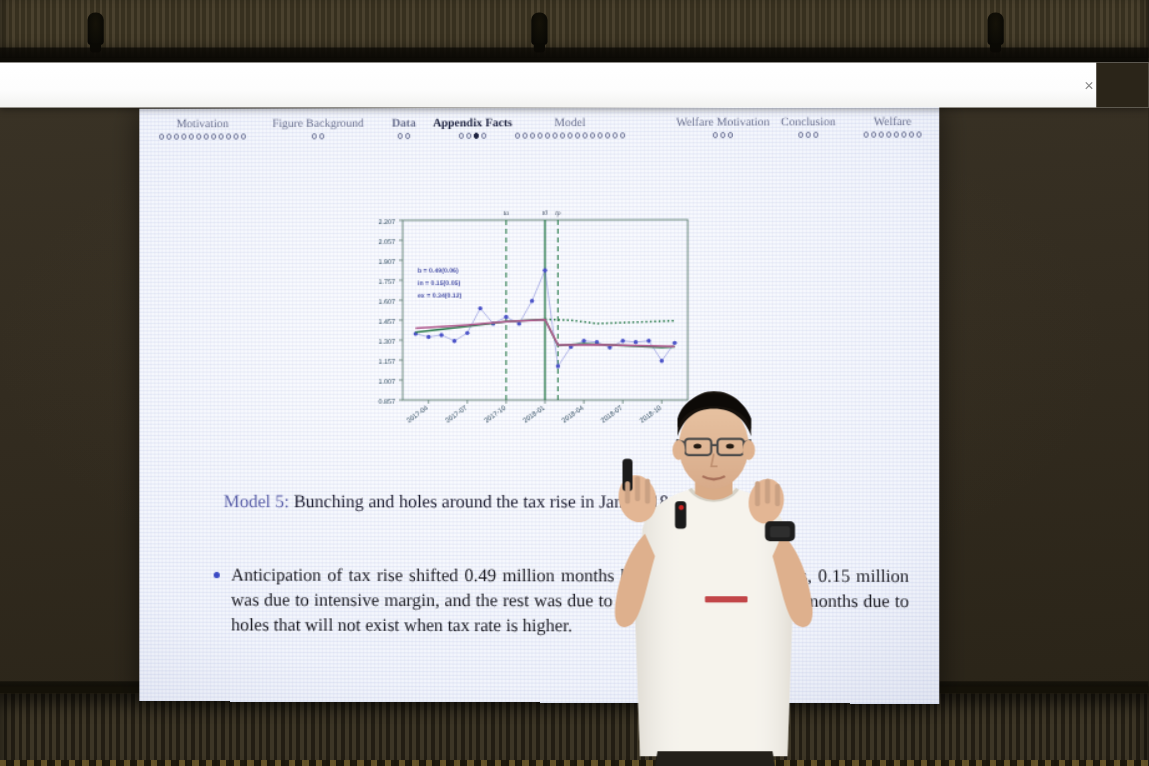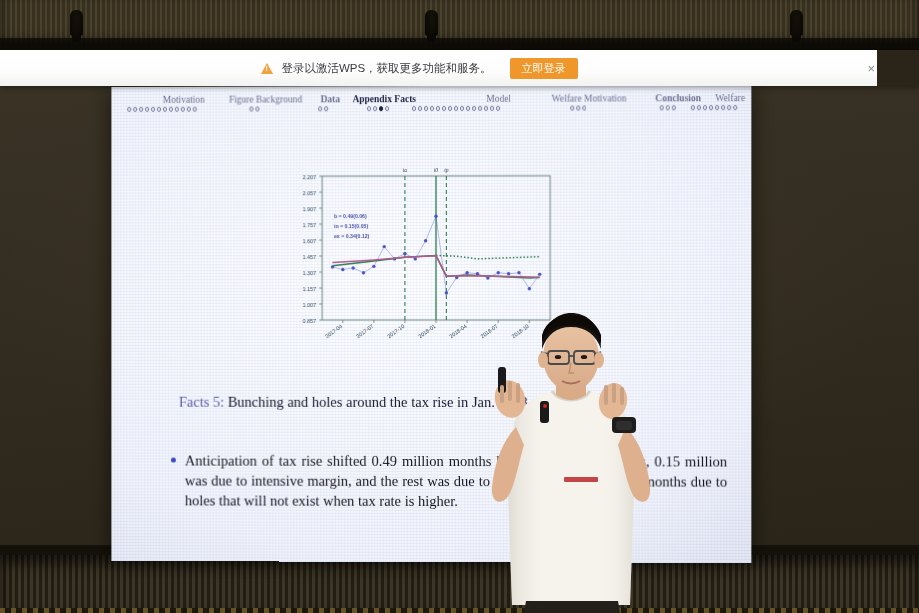--- a/index.html
+++ b/index.html
@@ -209,21 +209,21 @@
   
   .navbar {
     position: absolute;
     left: 0; top: 8px;
     width: 640px;
     height: 30px;
     z-index: 8;
   }
   .nav-group {
     position: absolute;
-    text-align: right;
+    text-align: center;
   }
   .nav-label {
     font-family: "Liberation Serif", serif;
     font-size: 9.5px;
     color: #6b7190;
     white-space: nowrap;
     line-height: 11px;
   }
   .nav-group.active .nav-label {
     color: #1d2240;
@@ -376,21 +376,21 @@
           </div>
         </div>
         <div class="nav-group" style="left: 420px; width: 96px;">
           <div class="nav-label">Welfare Motivation</div>
           <div class="nav-dots">
             <div class="nav-dot"></div>
             <div class="nav-dot"></div>
             <div class="nav-dot"></div>
           </div>
         </div>
-        <div class="nav-group" style="left: 524px; width: 66px; font-weight: bold;">
+        <div class="nav-group" style="left: 503px; width: 66px;">
           <div class="nav-label">Conclusion</div>
           <div class="nav-dots">
             <div class="nav-dot"></div>
             <div class="nav-dot"></div>
             <div class="nav-dot"></div>
           </div>
         </div>
         <div class="nav-group" style="left: 572px; width: 62px;">
           <div class="nav-label">Welfare</div>
           <div class="nav-dots">
@@ -474,21 +474,21 @@
           <path d="M54.4 103.8 L95.8 99.0 L126.9 95.3 L158.0 93.5 L168.4 114.5 L189.1 112.9 L220.2 114.5 L251.3 116.1 L261.6 115.5" fill="none" stroke="#2f7d50" stroke-width="1.5" stroke-opacity="1" stroke-dasharray="none"></path>
           <path d="M158.0 93.5 L178.7 94.2 L199.5 96.9 L230.5 95.8 L261.6 94.7" fill="none" stroke="#2f7d50" stroke-width="1.5" stroke-opacity="1" stroke-dasharray="1.5,2"></path>
           <path d="M54.4 100.6 L95.8 97.9 L126.9 95.3 L158.0 93.7 L168.4 113.9 L199.5 113.7 L230.5 114.5 L261.6 115.2" fill="none" stroke="#b05a8e" stroke-width="1.5" stroke-opacity="1" stroke-dasharray="none"></path>
           <text x="56" y="56" font-size="5.2" font-weight="bold" font-family="&quot;Liberation Sans&quot;, sans-serif" fill="#4a52a8">b = 0.49(0.06)</text>
           <text x="56" y="66" font-size="5.2" font-weight="bold" font-family="&quot;Liberation Sans&quot;, sans-serif" fill="#4a52a8">in = 0.15(0.05)</text>
           <text x="56" y="76" font-size="5.2" font-weight="bold" font-family="&quot;Liberation Sans&quot;, sans-serif" fill="#4a52a8">ex = 0.34(0.12)</text>
         </svg>
     </div>
 
     <div class="figure-caption">
-      <span class="fig-label">Facts 5:</span><span> Bunching and holes around the tax rise in Jan. 2018.</span>
+      <span class="fig-label">Model 5:</span><span> Bunching and holes around the tax rise in Jan. 2018.</span>
     </div>
 
     <div class="bullet-block">
       <div class="bullet-dot"></div>
       <div class="bullet-text">Anticipation of tax rise shifted 0.49 million months before Jan. 2018. Of this, 0.15 million was due to intensive margin, and the rest was due to extensive margin of 1.09 months due to holes that will not exist when tax rate is higher.</div>
     </div>
   </div>
 
   <div class="presenter">
     <svg width="186" height="308" viewBox="0 0 186 308">
@@ -566,22 +566,17 @@
       <path d="M48 296 L140 296 L142 308 L46 308 Z" fill="#23201a"></path>
     </svg>
   </div>
 
   <div class="desk-edge"></div>
   <div class="lower-panel-top"></div>
   <div class="lower-panel"></div>
   <div class="floor-strip"></div>
 
   <div class="banner">
-    <div class="banner-inner">
-      <div class="warn-icon"></div>
-      <span class="banner-text">登录以激活WPS，获取更多功能和服务。</span>
-      <button class="banner-btn">立即登录</button>
-    </div>
     <span class="banner-close">×</span>
   </div>
   <div class="banner-darkcap"></div>
 
 </div>
 
 </body></html>

